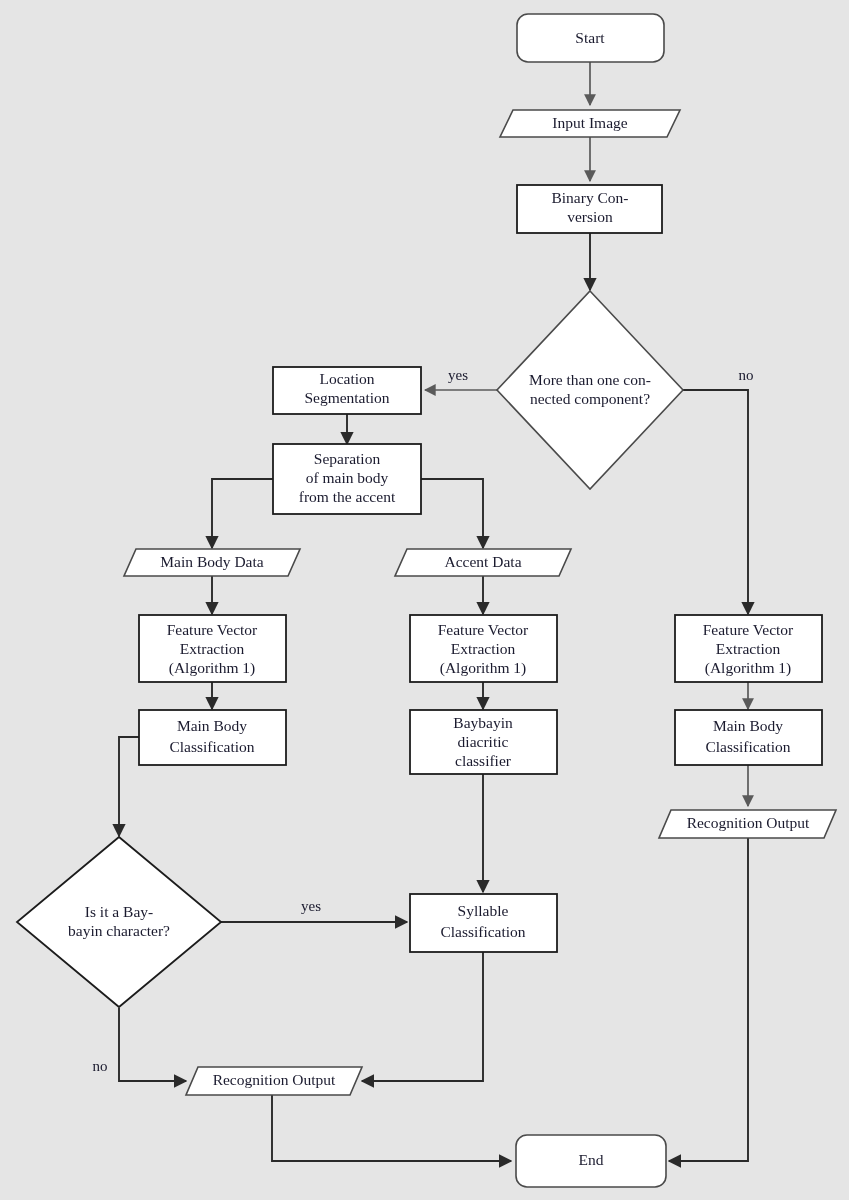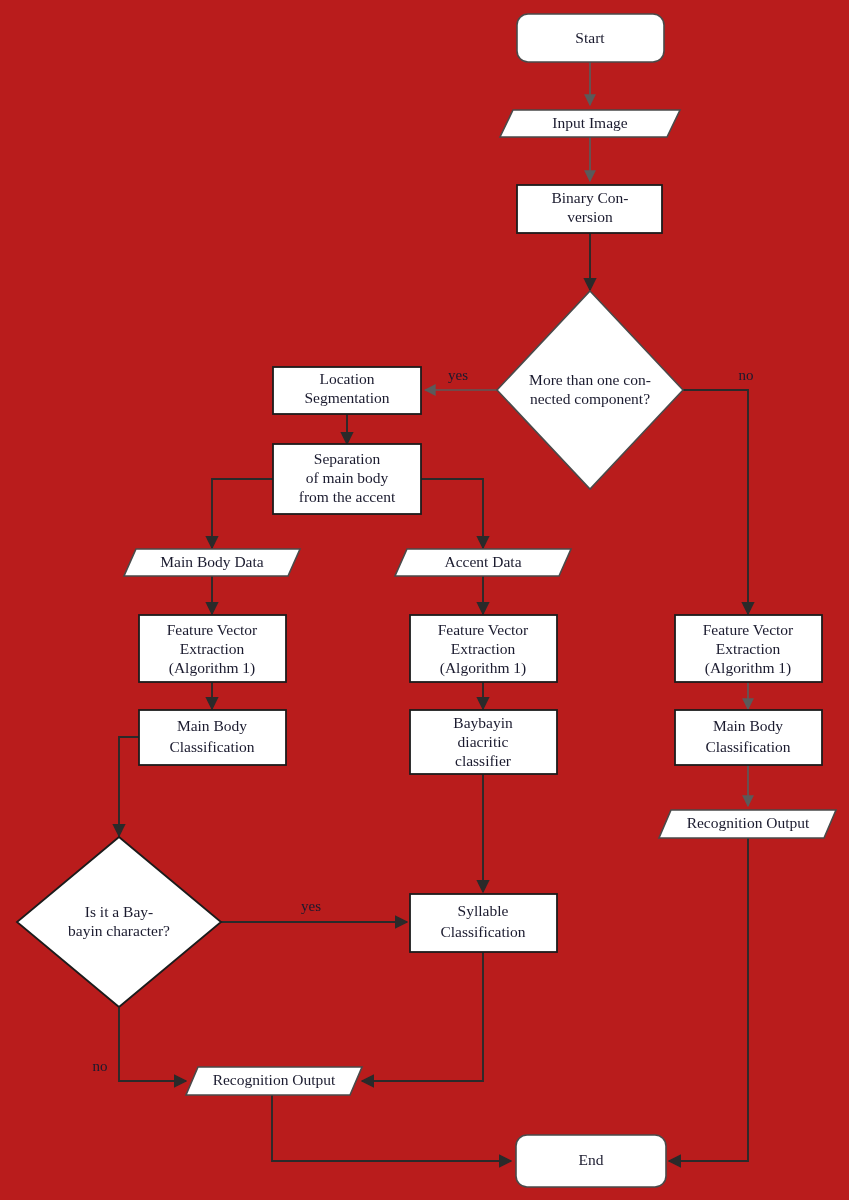--- a/index.html
+++ b/index.html
@@ -4,21 +4,21 @@
 <style>
   html, body {
     margin: 0;
     padding: 0;
     background: #ffffff;
   }
   #flow-root {
     position: relative;
     width: 849px;
     height: 1200px;
-    background: #b91c1c;
+    background: #e5e5e5;
     font-family: "Liberation Serif", "DejaVu Serif", serif;
     overflow: hidden;
   }
   svg#flow-svg {
     position: absolute;
     top: 0;
     left: 0;
     width: 849px;
     height: 1200px;
   }

